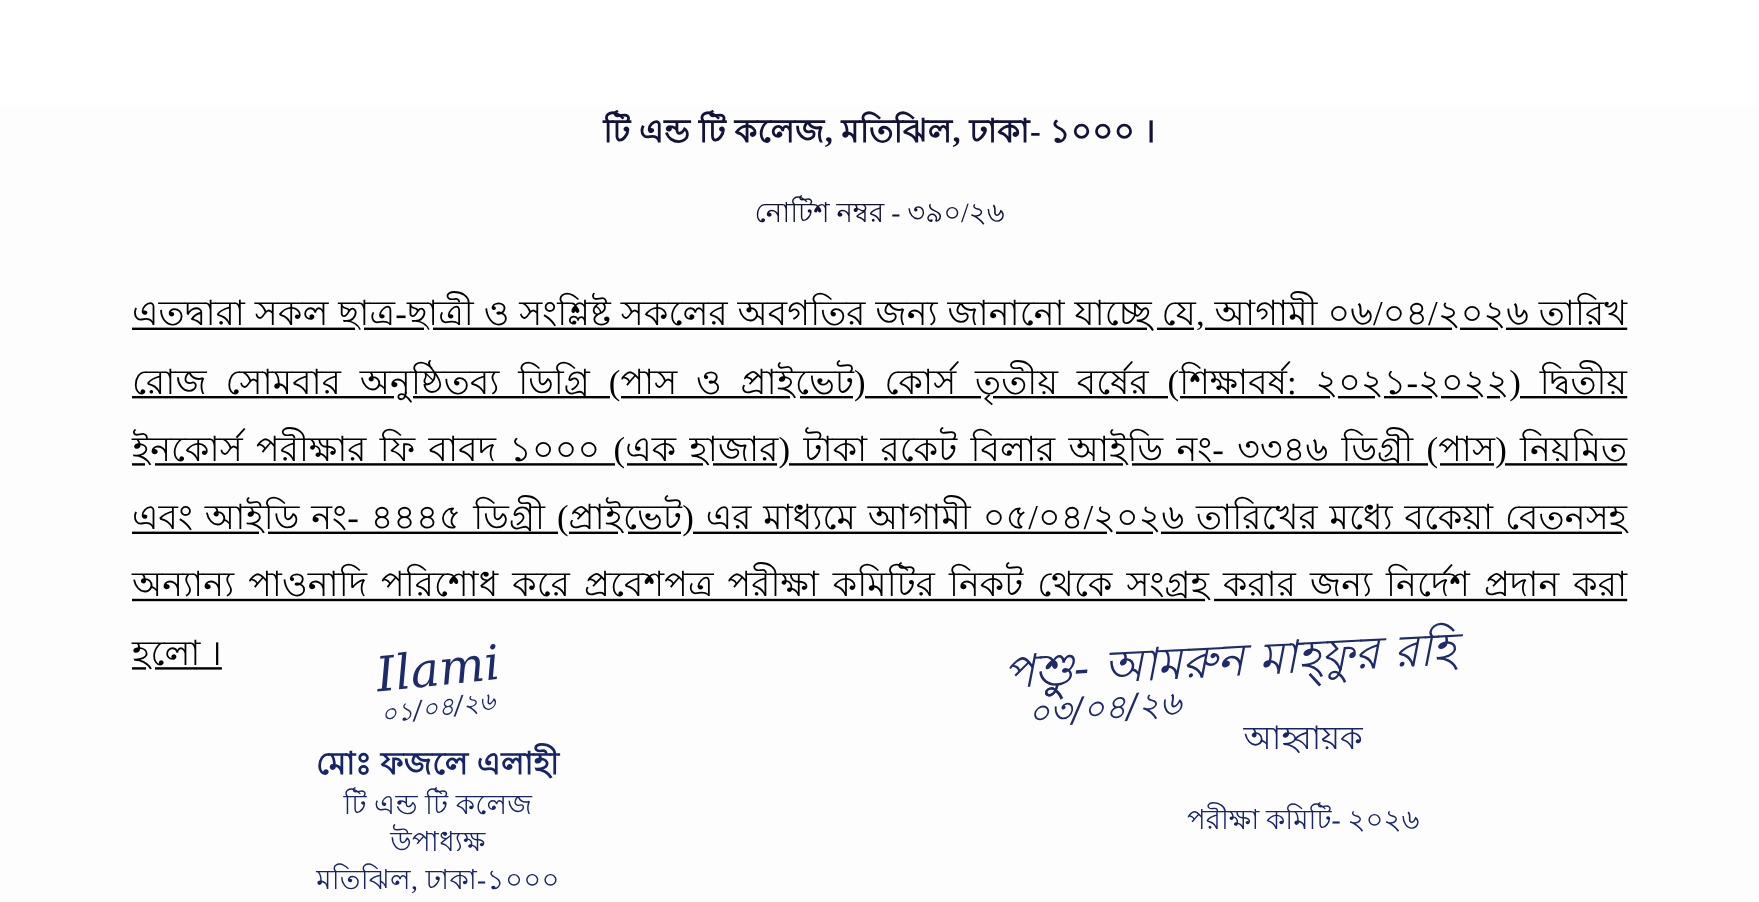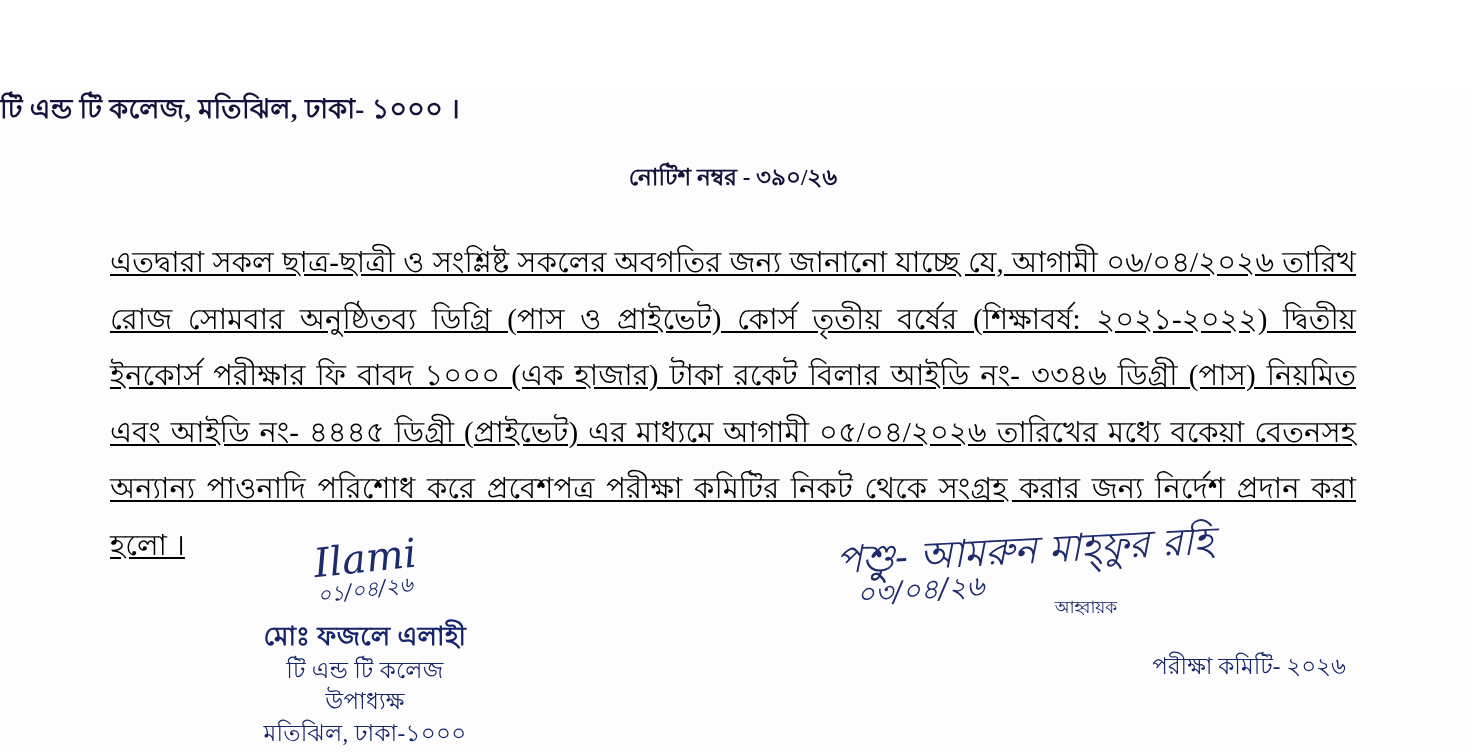--- a/index.html
+++ b/index.html
@@ -15,30 +15,31 @@
     position: relative;
     overflow: hidden;
   }
   .page {
     position: relative;
     width: 1466px;
     height: 752px;
     background: #fdfdfd;
   }
   .title {
+    text-align: center;
     font-size: 27px;
     font-weight: 700;
     letter-spacing: 0.3px;
     color: #12123a;
     margin-top: 88px;
   }
   .notice-no {
     text-align: center;
     font-size: 23px;
-    font-weight: 700;
+    font-weight: 400;
     color: #12123a;
     margin-top: 26px;
   }
   .body-text {
     margin: 36px 110px 0 110px;
     font-size: 29px;
     line-height: 1.95;
     text-align: justify;
     text-justify: inter-word;
     color: #000000;
@@ -104,29 +105,29 @@
     letter-spacing: 0.4px;
   }
   .hand-sub {
     font-size: 23px;
     color: #16246b;
     font-weight: 500;
     line-height: 1.3;
     letter-spacing: 0.3px;
   }
   .right-label {
-    font-size: 17px;
+    font-size: 27px;
     color: #16246b;
     text-align: center;
     margin-top: 2px;
   }
   .right-label2 {
     font-size: 23px;
     color: #16246b;
-    text-align: right;
+    text-align: center;
     margin-top: 26px;
   }
   .left-stack { margin-top: 20px; }
   .left-stack div { margin: 2px 0; }
 </style>
 </head>
 <body>
 
 <div class="page">
 

